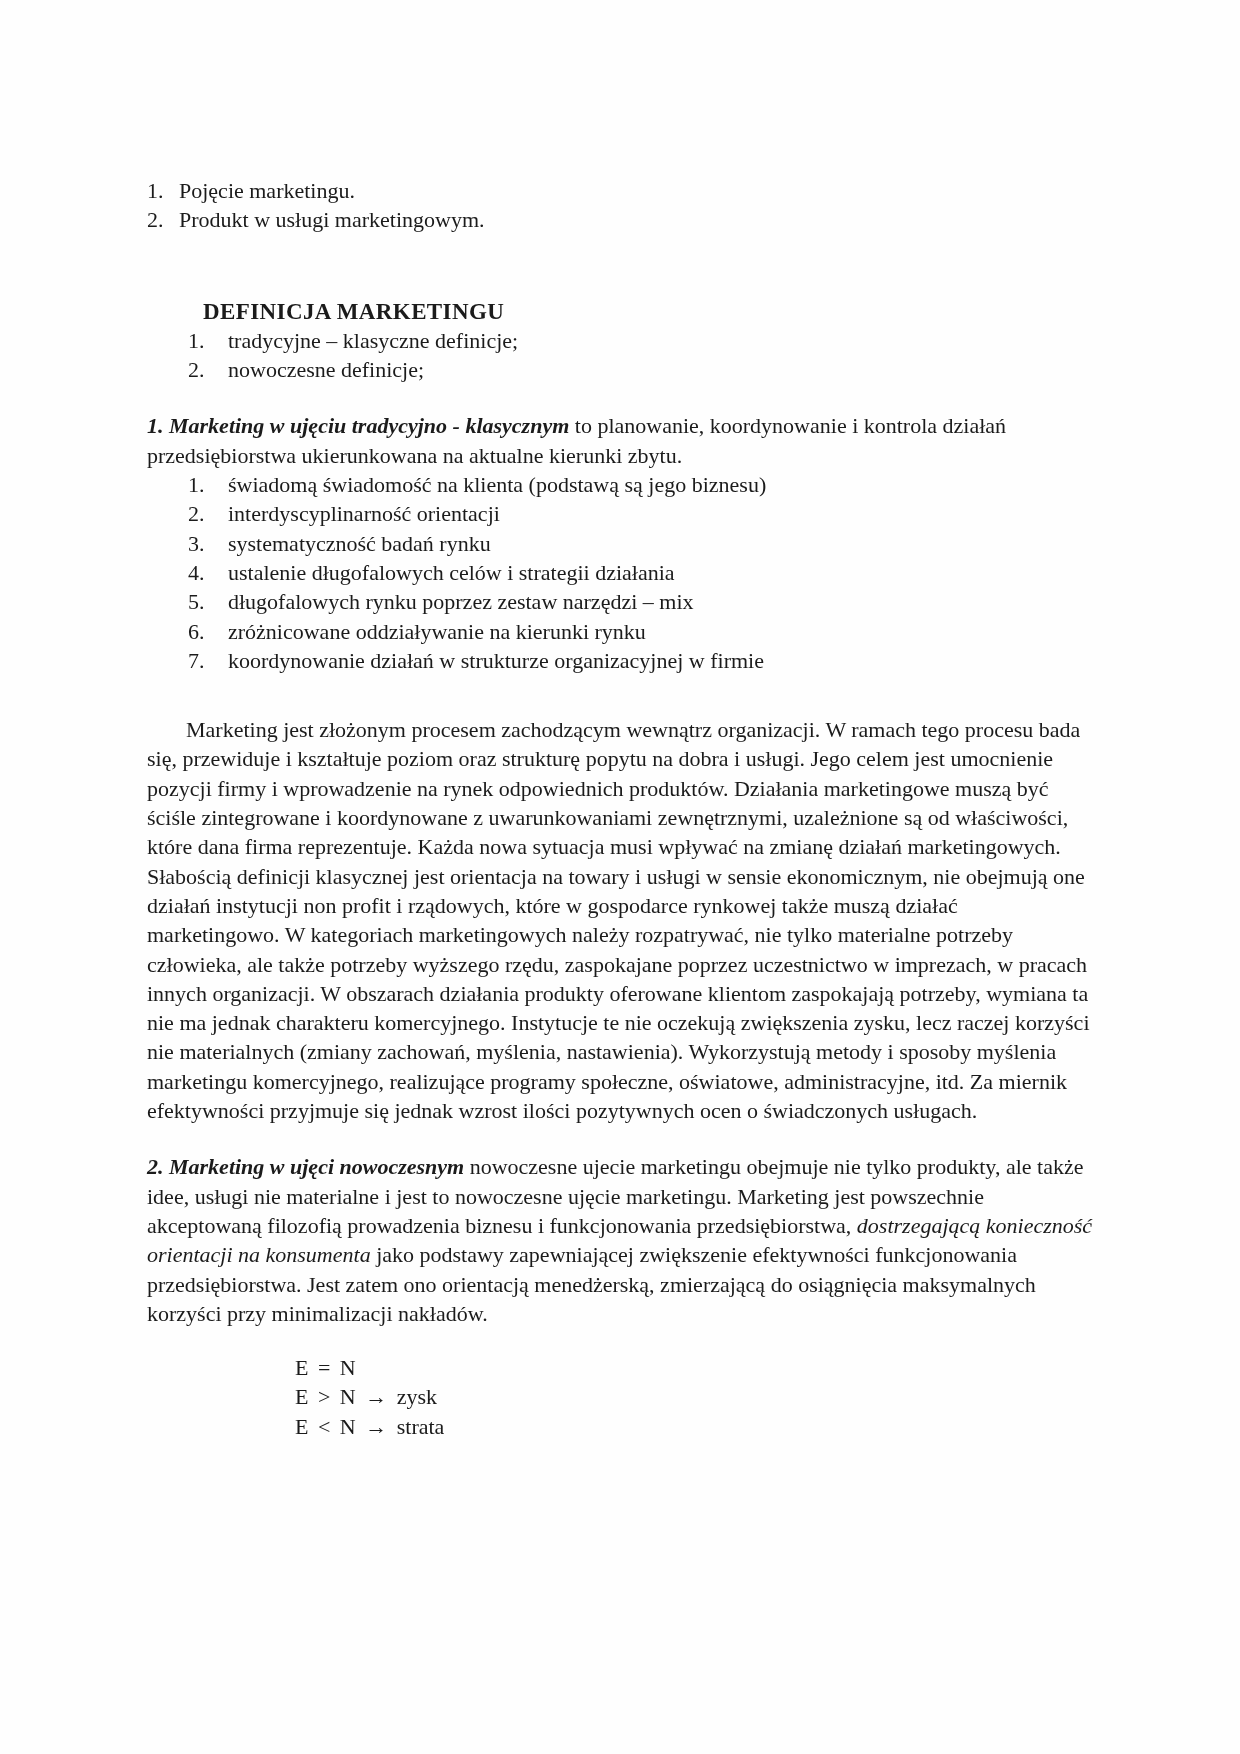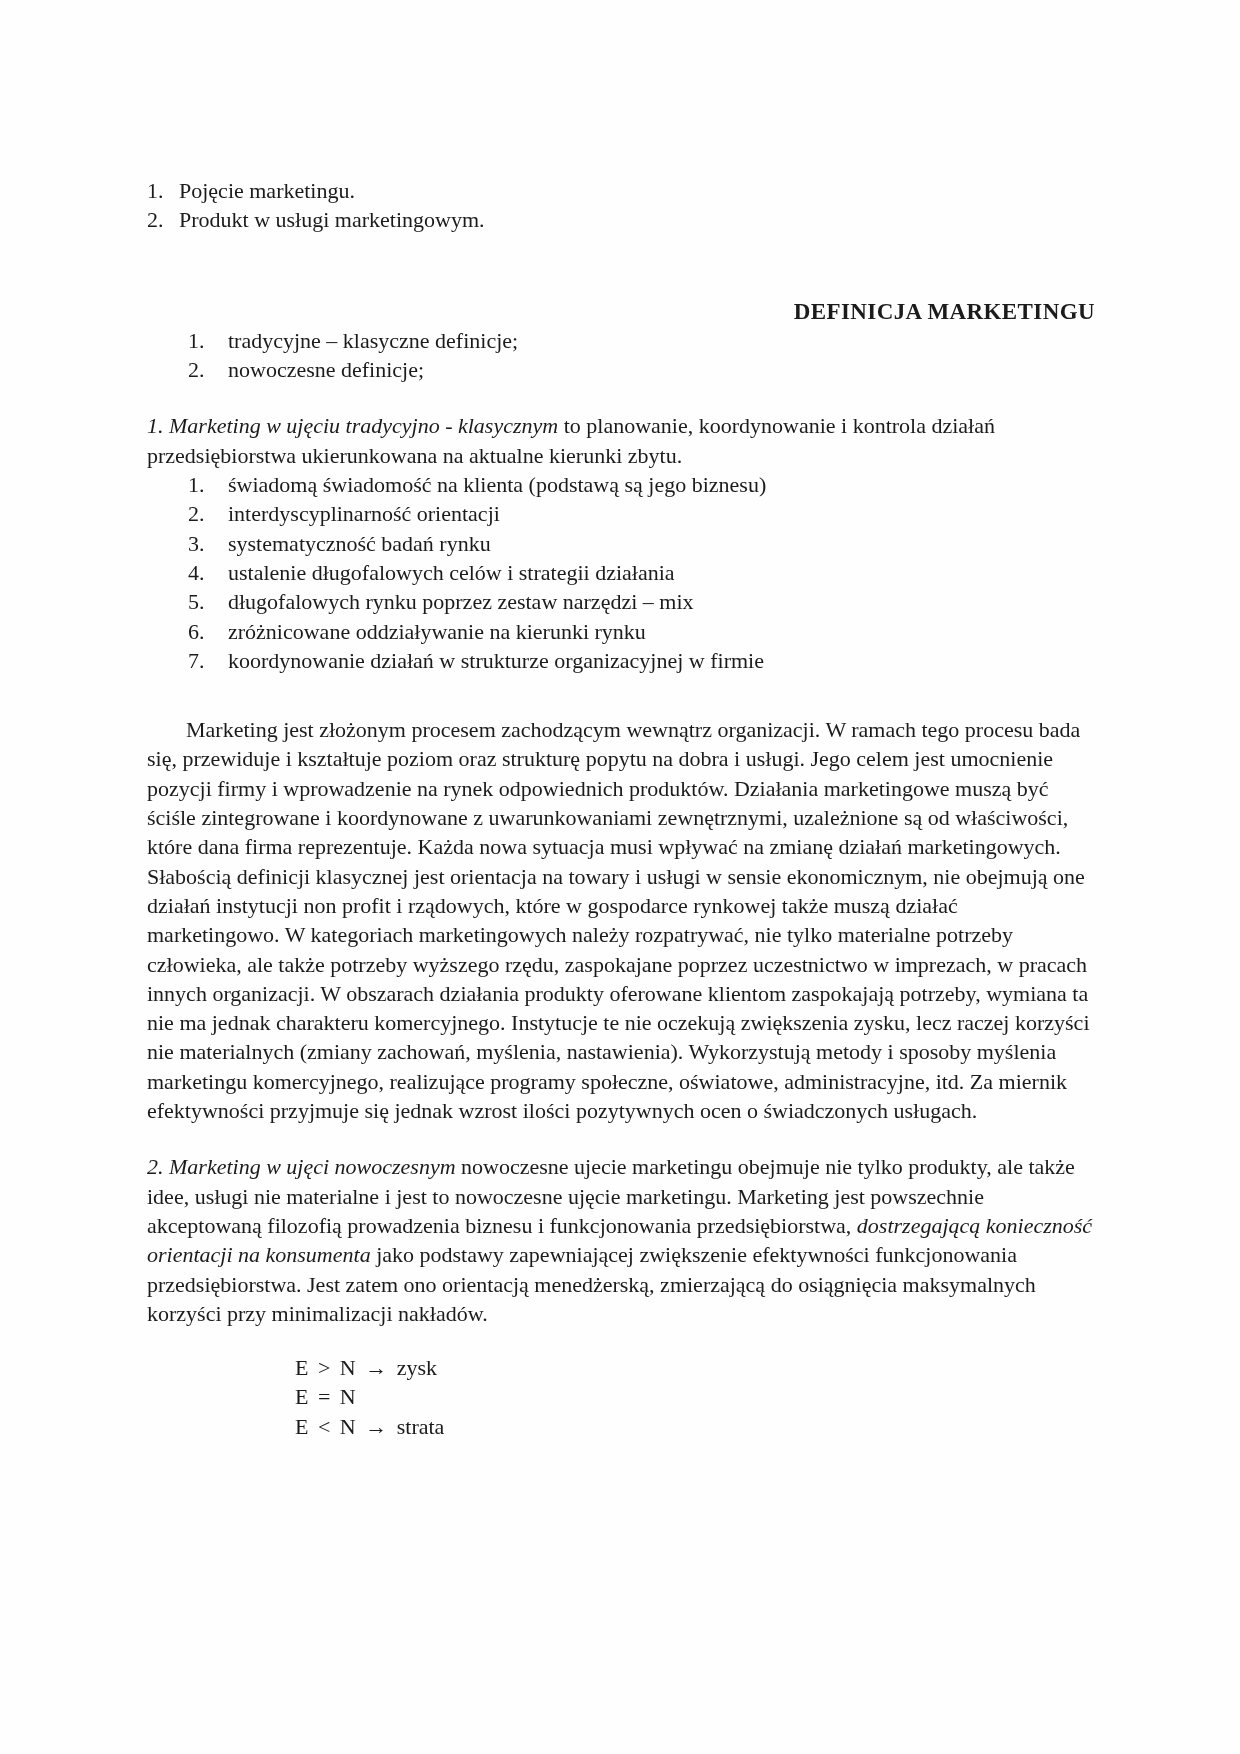--- a/index.html
+++ b/index.html
@@ -21,29 +21,29 @@
     font-size: 22px;
     line-height: 29.3px;
   }
   p { margin: 0; padding: 0; }
   .row { display: flex; align-items: baseline; }
   .num-top { flex: 0 0 32px; }
   .inner .num-in { flex: 0 0 40px; margin-left: 41px; }
   .item-text { flex: 1 1 auto; }
   .heading {
     font-weight: bold;
-    text-align: right;
+    text-align: left;
     margin-top: 62px;
     margin-left: 56px;
     font-size: 23px;
     letter-spacing: 0.4px;
   }
   .groups-intro { margin-top: 27px; }
   .sec-lead { margin-top: 27px; }
-  .lead-bi { font-weight: normal; font-style: italic; }
+  .lead-bi { font-weight: bold; font-style: italic; }
   .ital { font-style: italic; }
   .para1 { margin-top: 40px; text-indent: 39px; }
   .sec2 { margin-top: 27px; }
   .formulas { margin-top: 25px; margin-left: 148px; }
   .formula-line { word-spacing: 4px; }
 </style>
 </head>
 <body>
 
 <div class="page">
@@ -106,19 +106,19 @@
         <span class="num-in">7.</span>
         <span class="item-text">koordynowanie działań w strukturze organizacyjnej w firmie</span>
       </div>
     </div>
 
     <p class="para1">Marketing jest złożonym procesem zachodzącym wewnątrz organizacji. W ramach tego procesu bada się, przewiduje i kształtuje poziom oraz strukturę popytu na dobra i usługi. Jego celem jest umocnienie pozycji firmy i wprowadzenie na rynek odpowiednich produktów. Działania marketingowe muszą być ściśle zintegrowane i koordynowane z uwarunkowaniami zewnętrznymi, uzależnione są od właściwości, które dana firma reprezentuje. Każda nowa sytuacja musi wpływać na zmianę działań marketingowych. Słabością definicji klasycznej jest orientacja na towary i usługi w sensie ekonomicznym, nie obejmują one działań instytucji non profit i rządowych, które w gospodarce rynkowej także muszą działać marketingowo. W kategoriach marketingowych należy rozpatrywać, nie tylko materialne potrzeby człowieka, ale także potrzeby wyższego rzędu, zaspokajane poprzez uczestnictwo w imprezach, w pracach innych organizacji. W obszarach działania produkty oferowane klientom zaspokajają potrzeby, wymiana ta nie ma jednak charakteru komercyjnego. Instytucje te nie oczekują zwiększenia zysku, lecz raczej korzyści nie materialnych (zmiany zachowań, myślenia, nastawienia). Wykorzystują metody i sposoby myślenia marketingu komercyjnego, realizujące programy społeczne, oświatowe, administracyjne, itd. Za miernik efektywności przyjmuje się jednak wzrost ilości pozytywnych ocen o świadczonych usługach.</p>
 
     <p class="sec2"><span class="lead-bi">2. Marketing w ujęci nowoczesnym</span><span> nowoczesne ujecie marketingu obejmuje nie tylko produkty, ale także idee, usługi nie materialne i jest to nowoczesne ujęcie marketingu. Marketing jest powszechnie akceptowaną filozofią prowadzenia biznesu i funkcjonowania przedsiębiorstwa, </span><span class="ital">dostrzegającą konieczność orientacji na konsumenta</span><span> jako podstawy zapewniającej zwiększenie efektywności funkcjonowania przedsiębiorstwa. Jest zatem ono orientacją menedżerską, zmierzającą do osiągnięcia maksymalnych korzyści przy minimalizacji nakładów.</span></p>
 
     <div class="formulas">
+      <p class="formula-line">E = N</p>
       <p class="formula-line">E &gt; N → zysk</p>
-      <p class="formula-line">E = N</p>
       <p class="formula-line">E &lt; N → strata</p>
     </div>
 
   </div>
 </div>
 
 </body></html>

